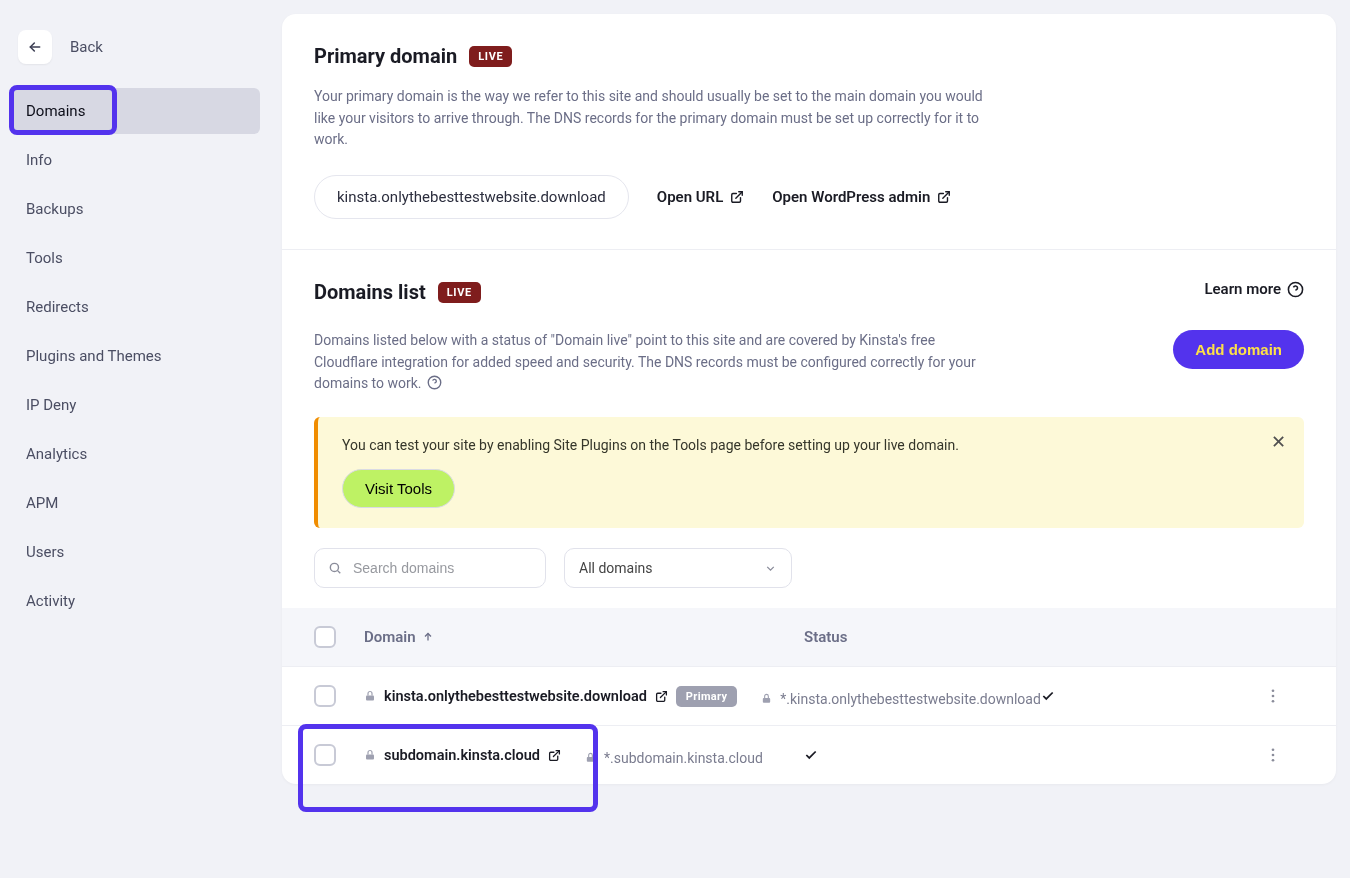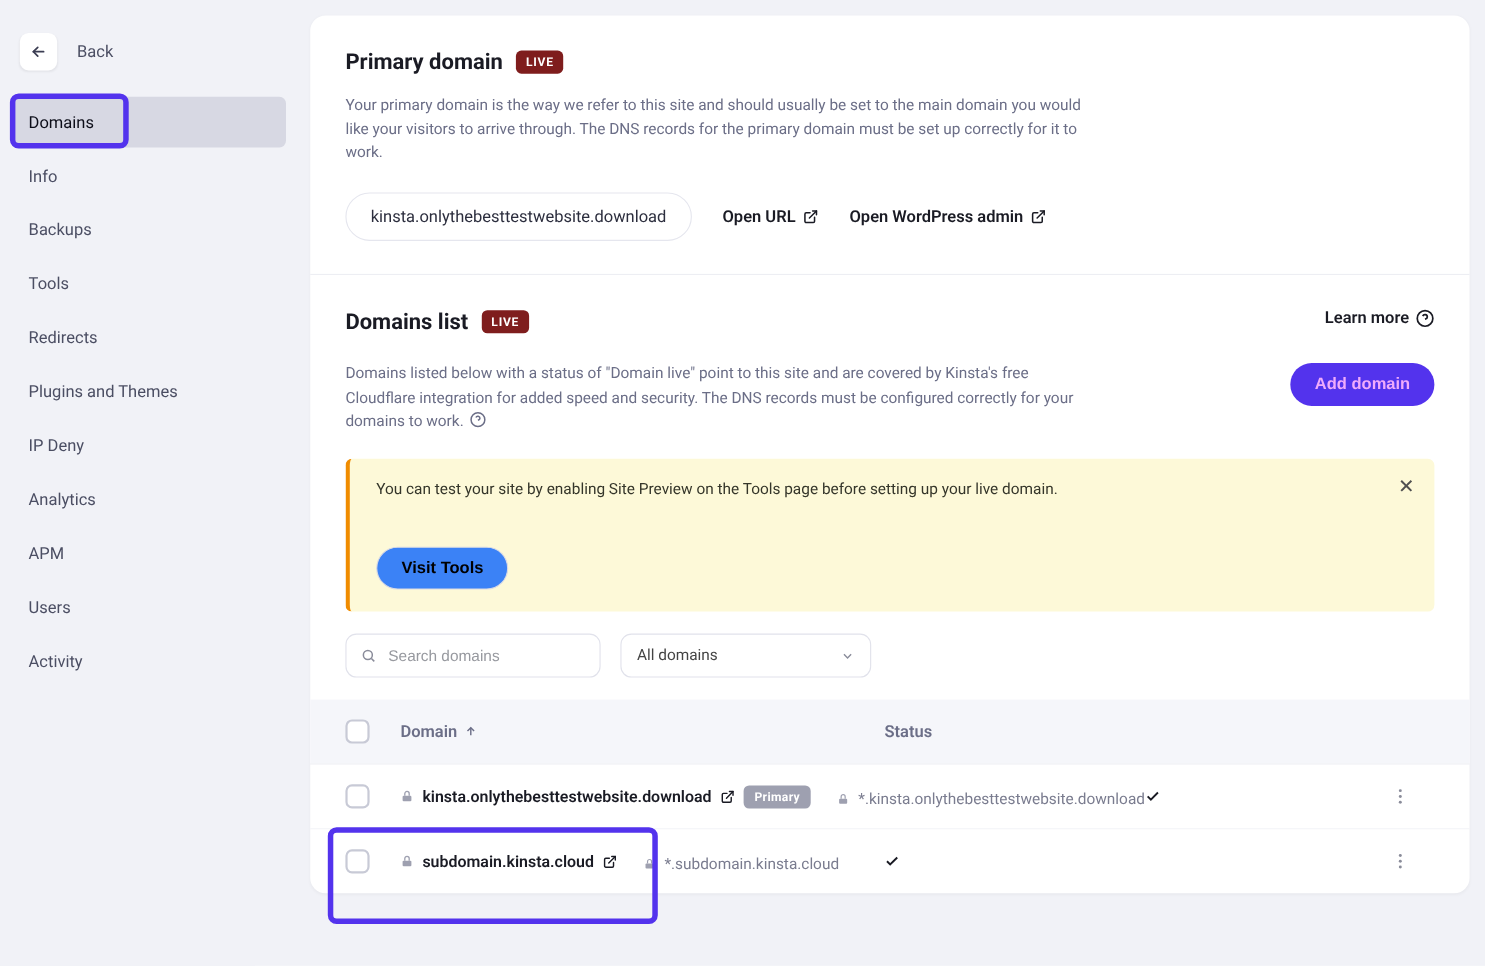--- a/index.html
+++ b/index.html
@@ -93,43 +93,43 @@
     .link-action {
       display: inline-flex; align-items: center; gap: 7px;
       font-size: 15px; font-weight: 600; color: #1a1b24;
       cursor: pointer;
     }
 
     .list-head-row { display: flex; justify-content: space-between; align-items: flex-start; }
     .learn-more { display: inline-flex; align-items: center; gap: 6px; font-weight: 600; font-size: 15px; cursor: pointer; }
     .list-desc-row { display: flex; justify-content: space-between; gap: 32px; margin-top: 8px; align-items: flex-start; }
     .btn-primary {
-      background: #5333ed; color: #f0abfc;
+      background: #5333ed; color: #fde047;
       border: none; border-radius: 999px;
       padding: 11px 22px; font-size: 15px; font-weight: 600;
       cursor: pointer; white-space: nowrap;
     }
     
     .notice {
       background: #fdf9d8;
       border-left: 4px solid #f08c00;
       border-radius: 6px;
       padding: 20px 24px;
       margin-top: 22px;
       position: relative;
     }
     .notice-text { color: #35362a; margin-bottom: 16px; }
     .notice-close {
       position: absolute; right: 18px; top: 14px;
       cursor: pointer; color: #505050; font-size: 18px;
     }
     .btn-outline {
-      background: #3b82f6; border: 1px solid #d9dae4;
+      background: #bef264; border: 1px solid #d9dae4;
       border-radius: 999px; padding: 10px 22px;
-      font-size: 15px; font-weight: 700; cursor: pointer; margin-top: 28px;
+      font-size: 15px; font-weight: 400; cursor: pointer;
     }
     
     .filter-row { display: flex; gap: 18px; margin-top: 20px; padding: 0 32px 20px 32px; }
     .search-wrap {
       position: relative; flex: 0 0 232px;
     }
     .search-input {
       width: 100%; border: 1px solid #e1e2eb;
       border-radius: 10px; padding: 11px 14px 11px 38px;
       font-size: 14px; color: #444;
@@ -274,21 +274,21 @@
                 <circle cx="12" cy="12" r="10"></circle>
                 <path d="M9.09 9a3 3 0 0 1 5.83 1c0 2-3 3-3 3"></path>
                 <line x1="12" y1="17" x2="12.01" y2="17"></line>
               </svg>
           </p>
           <button class="btn-primary">Add domain</button>
         </div>
 
         <div class="notice">
           <span class="notice-close">✕</span>
-          <p class="notice-text">You can test your site by enabling Site Preview on the Tools page before setting up your live domain.</p>
+          <p class="notice-text">You can test your site by enabling Site Plugins on the Tools page before setting up your live domain.</p>
           <button class="btn-outline">Visit Tools</button>
         </div>
       </section>
 
       <div class="filter-row">
         <div class="search-wrap">
           <span class="search-icon">
             <svg width="14" height="14" viewBox="0 0 24 24" fill="none" stroke="currentColor" stroke-width="2.4">
                 <circle cx="11" cy="11" r="7"></circle>
                 <line x1="21" y1="21" x2="16.5" y2="16.5"></line>

